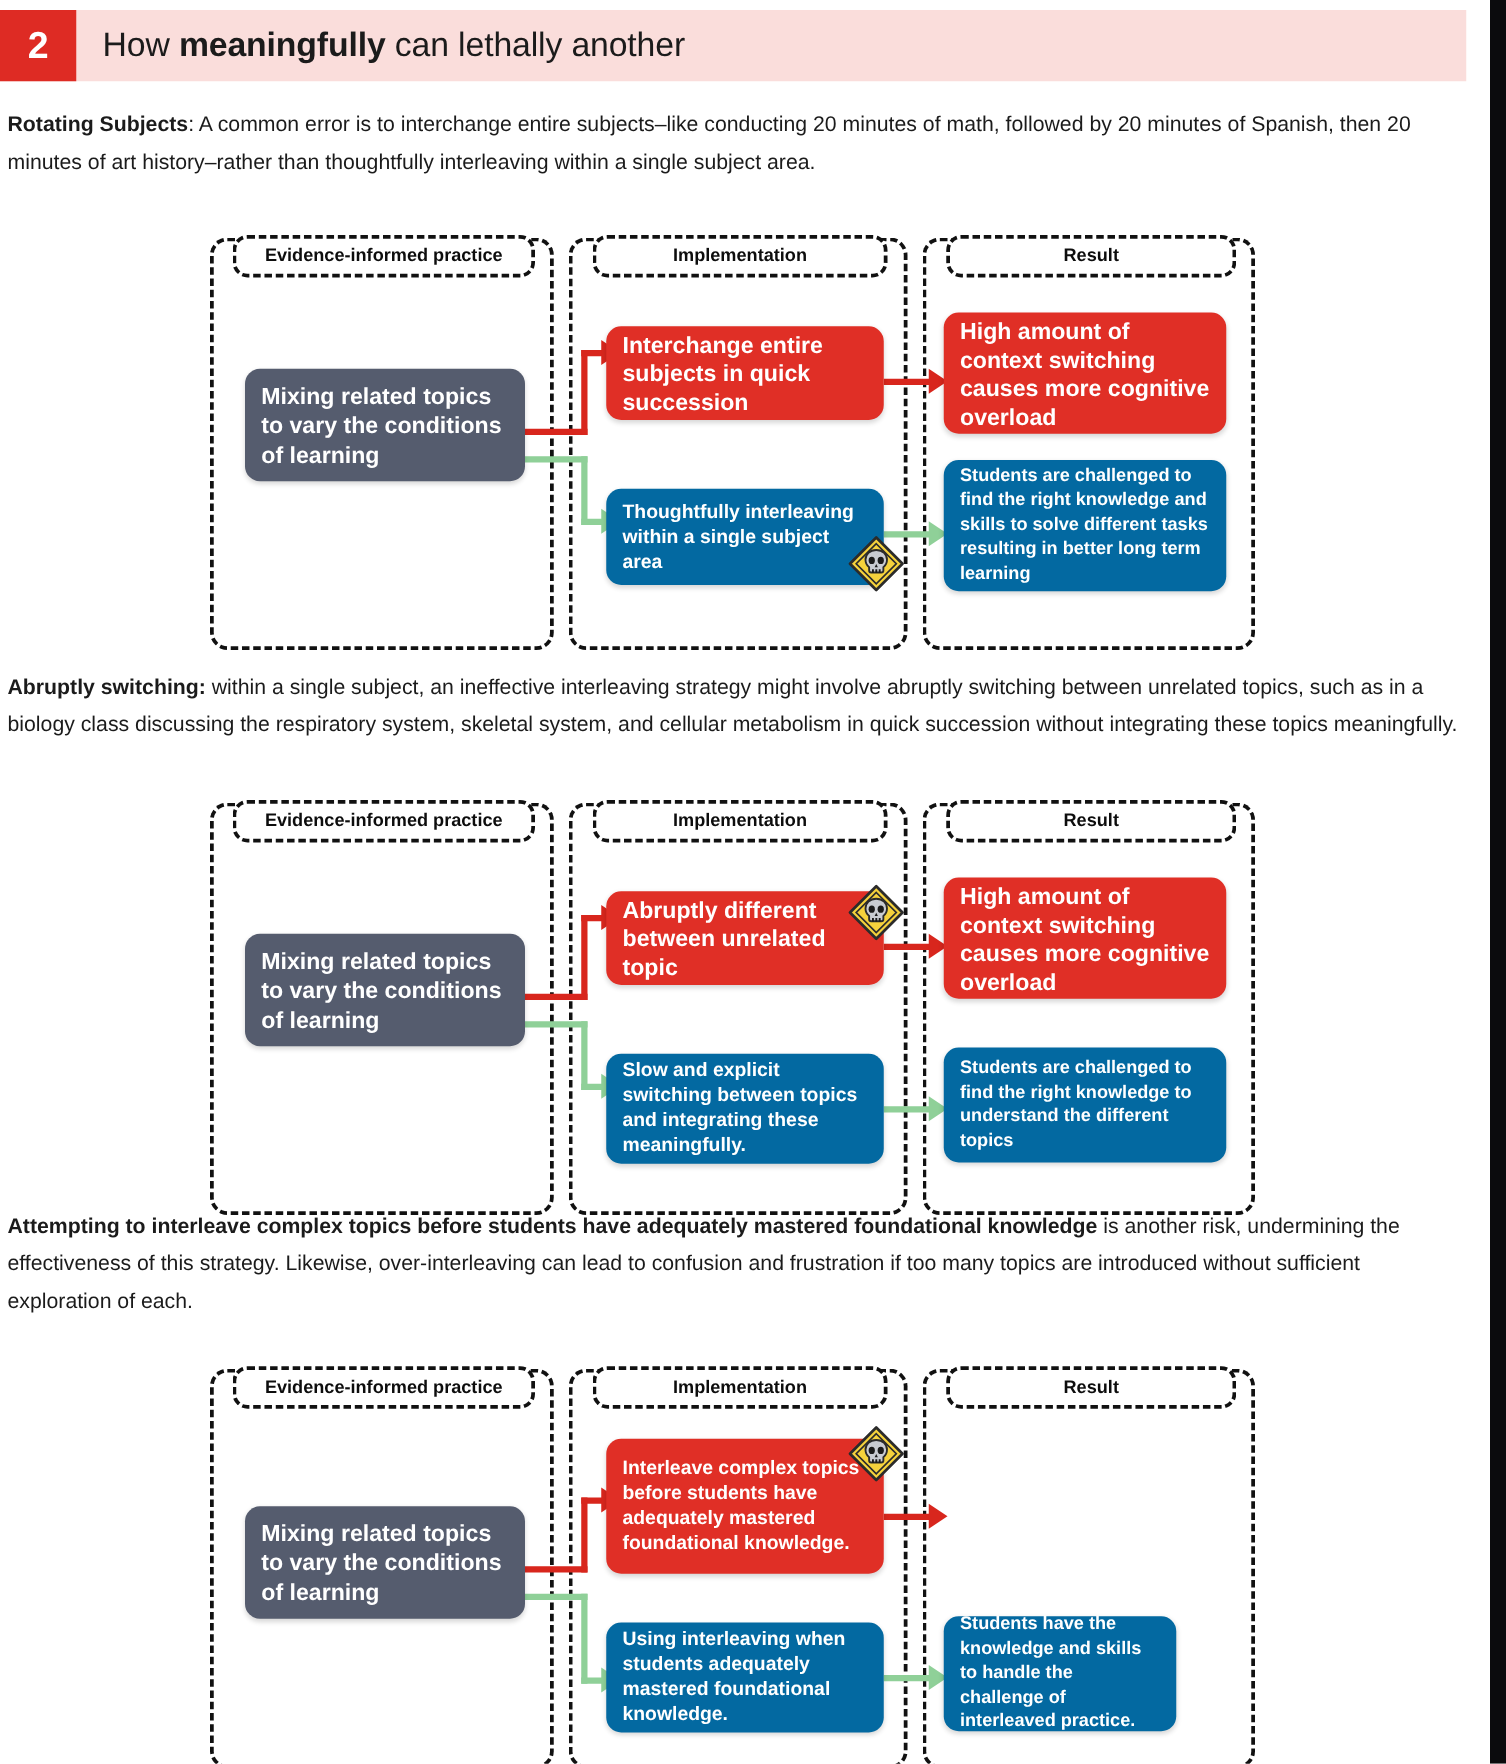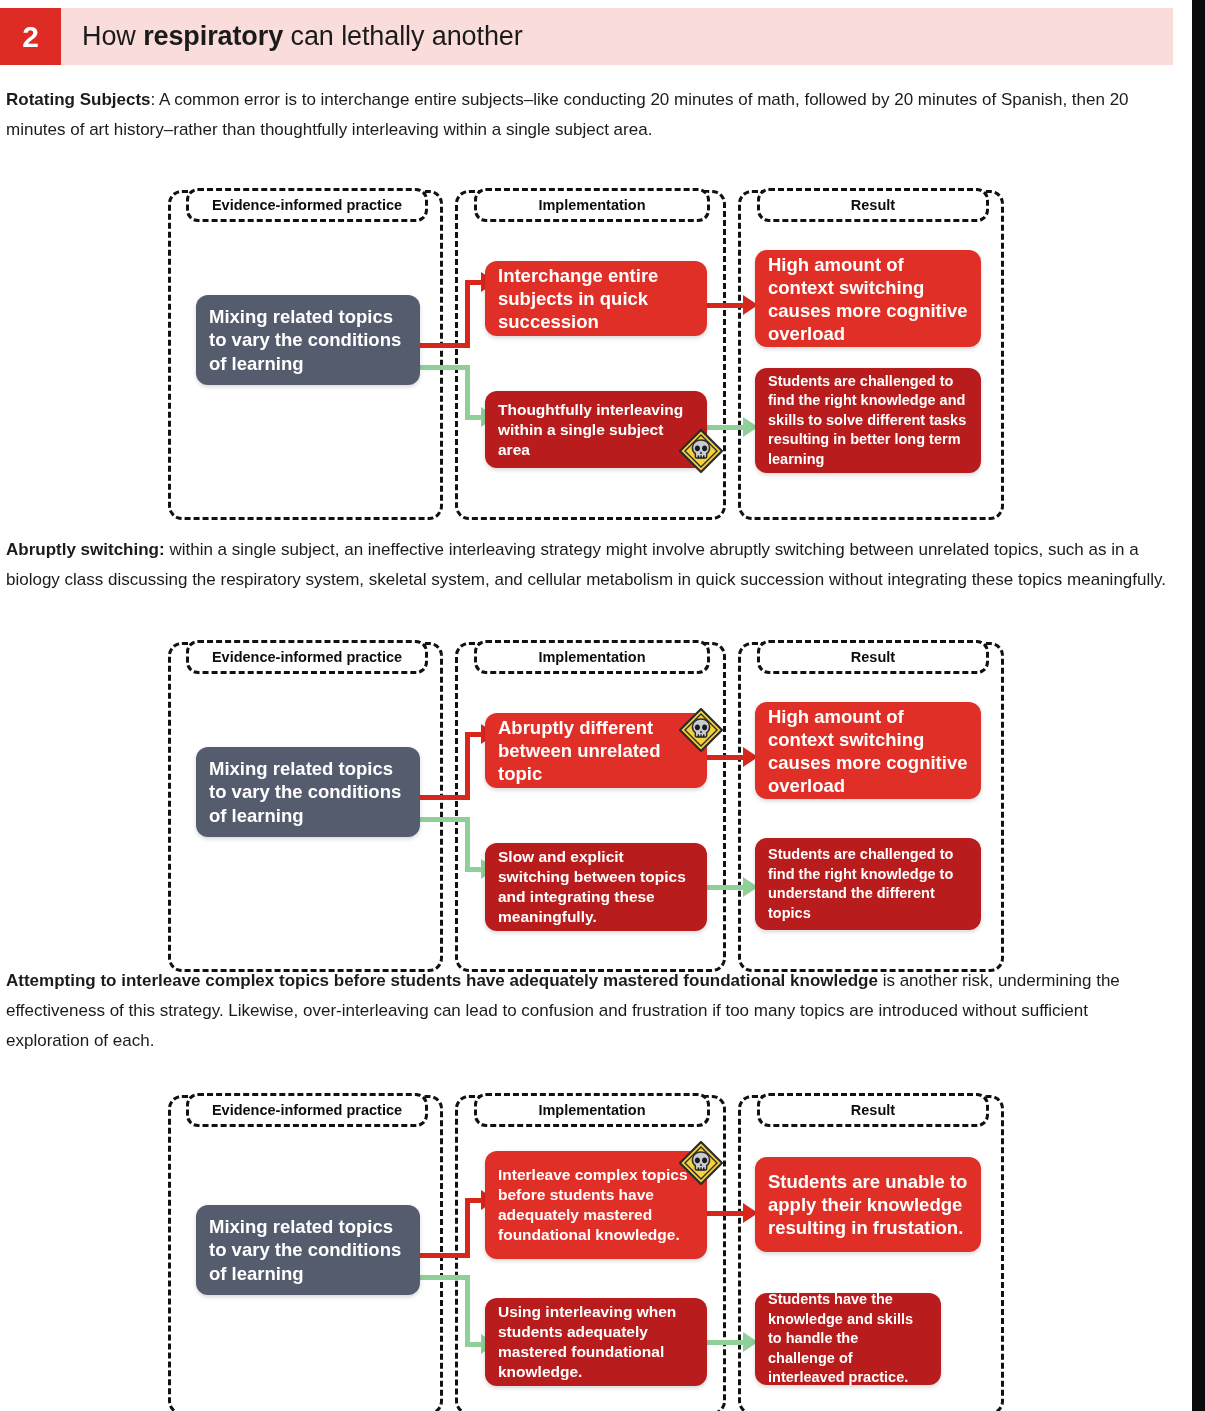--- a/index.html
+++ b/index.html
@@ -103,21 +103,21 @@
     font-weight: bold;
     padding: 11px 13px;
     z-index: 5;
     box-shadow: 0 2px 4px rgba(0,0,0,0.16);
     display: flex;
     align-items: center;
   }
   .node span { display: block; width: 100%; }
   .node.slate  { background: #555c6e; font-size: 18.5px; line-height: 23.5px; }
   .node.red    { background: #e02f26; }
-  .node.green  { background: #b91c1c; }
+  .node.green  { background: #0369a1; }
 
   .node.red.big   { font-size: 18.5px; line-height: 23px; }
   .node.red.small { font-size: 15.5px; line-height: 20px; }
   .node.green.big   { font-size: 15.5px; line-height: 20px; }
   .node.green.small { font-size: 14.5px; line-height: 19.5px; }
 
   
   .seg { position: absolute; z-index: 3; }
   .seg.red   { background: #d8261d; }
   .seg.green { background: #8fd098; }
@@ -136,21 +136,21 @@
 </style>
 </head>
 <body>
 
 <div class="page">
 
   <div class="content">
 
     <div class="banner">
       <div class="banner-num">2</div>
-      <div class="banner-title"><span>How </span><b>respiratory</b><span> can lethally another</span></div>
+      <div class="banner-title"><span>How </span><b>meaningfully</b><span> can lethally another</span></div>
     </div>
 
     <div class="para" style="top:85px;"><b>Rotating Subjects</b><span>: A common error is to interchange entire subjects–like conducting 20 minutes of math, followed by 20 minutes of Spanish, then 20 minutes of art history–rather than thoughtfully interleaving within a single subject area.</span></div>
 
     <div class="diagram" style="top:180px; height:340px;">
 
       <div class="lane" style="left:168px; top:10px; width:275px; height:330px;"></div>
       <div class="lane" style="left:455px; top:10px; width:271px; height:330px;"></div>
       <div class="lane" style="left:738px; top:10px; width:266px; height:330px;"></div>
 
@@ -288,23 +288,20 @@
       <div class="seg green" style="left:420px; top:190px; width:50px; height:5px;"></div>
       <div class="seg green" style="left:465px; top:190px; width:5px;  height:72px;"></div>
       <div class="seg green" style="left:465px; top:257px; width:18px; height:5px;"></div>
       <div class="arrowhead green" style="left:481px; top:249px;"></div>
 
       <div class="node red small" style="left:485px; top:66px; width:222px; height:108px;">
           <span>Interleave complex topics before students have adequately mastered foundational knowledge.</span>
         </div>
       <div class="seg red" style="left:707px; top:126px; width:38px; height:5px;"></div>
       <div class="arrowhead red" style="left:743px; top:118px;"></div>
-      <div class="node red big" style="left:755px; top:72px; width:226px; height:95px;">
-          <span>Students are unable to apply their knowledge resulting in frustation.</span>
-        </div>
 
       <div class="hazard" style="left:678px; top:55px;">
         <svg viewBox="0 0 46 46" xmlns="http://www.w3.org/2000/svg">
           <polygon points="23,2 44,23 23,44 2,23" fill="#f5d23c" stroke="#2b2b2b" stroke-width="2.2" stroke-linejoin="round"></polygon>
           <polygon points="23,7 39,23 23,39 7,23" fill="none" stroke="#2b2b2b" stroke-width="1.4"></polygon>
           <path d="M23 12c-5.2 0-8.6 3.4-8.6 7.8 0 2.6 1.2 4.6 2.9 5.9v2.7c0 .9.7 1.6 1.6 1.6h8.2c.9 0 1.6-.7 1.6-1.6v-2.7c1.7-1.3 2.9-3.3 2.9-5.9C31.6 15.4 28.2 12 23 12z" fill="#c9ccd2" stroke="#2b2b2b" stroke-width="1.5"></path>
           <ellipse cx="19.4" cy="20.3" rx="2.5" ry="2.9" fill="#1b1b1b"></ellipse>
           <ellipse cx="26.6" cy="20.3" rx="2.5" ry="2.9" fill="#1b1b1b"></ellipse>
           <path d="M23 23.2l-1.3 2.6h2.6z" fill="#1b1b1b"></path>
           <rect x="19.6" y="27.4" width="1.5" height="3" fill="#1b1b1b"></rect>

